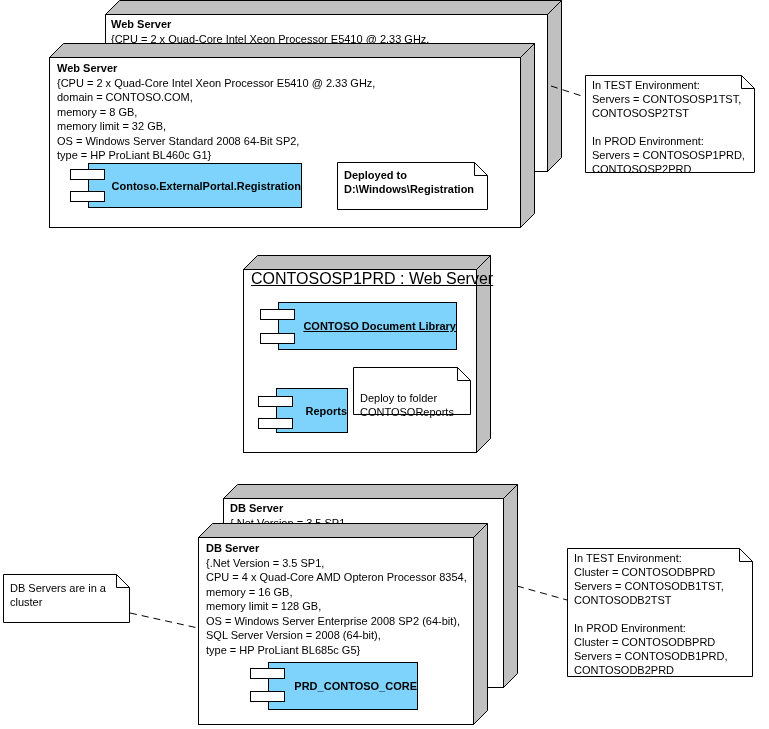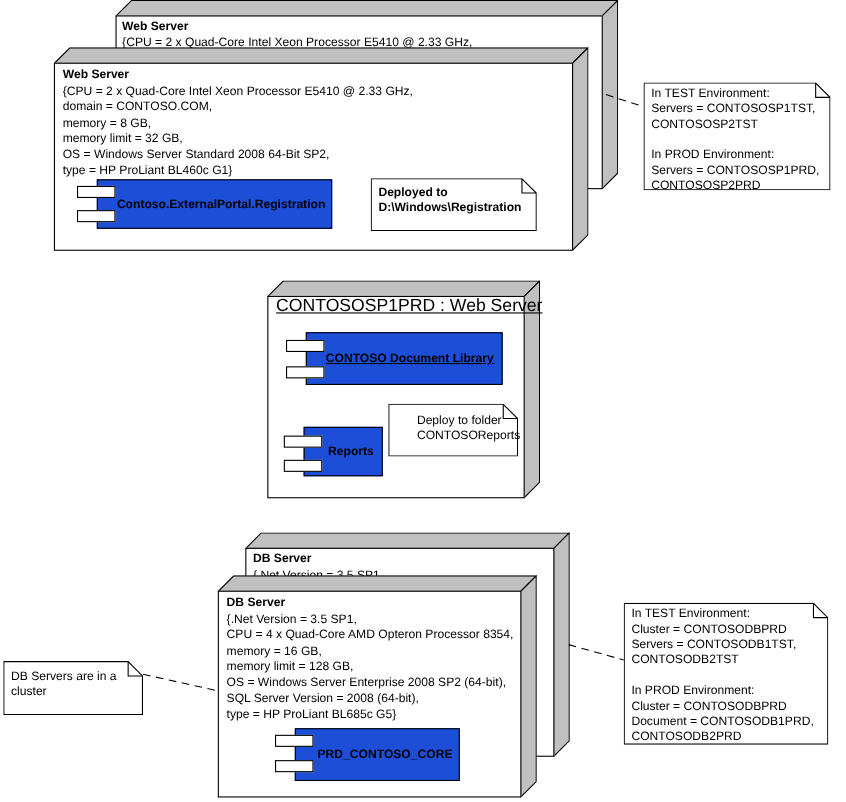--- a/index.html
+++ b/index.html
@@ -5,22 +5,22 @@
   html,body{margin:0;padding:0;background:#fff;}
   #canvas{position:relative;width:769px;height:729px;background:#fff;overflow:hidden;
           font-family:"Liberation Sans","DejaVu Sans",sans-serif;color:#000;border-radius:12px;}
   .node{position:absolute;}
   .node svg{position:absolute;left:0;top:0;display:block;}
   .face{position:absolute;background:#fff;border:1px solid #000;box-sizing:border-box;}
   .ntext{position:absolute;}
   .nl{height:14.5px;line-height:14px;font-size:11px;white-space:nowrap;}
   .ntitle{font-weight:bold;}
   .utitle{font-weight:normal;text-decoration:underline;height:15px;line-height:14px;font-size:16px;white-space:nowrap;}
-  .comp{position:absolute;background:#1d4ed8;border:1px solid #000;box-sizing:border-box;
-        display:flex;align-items:center;justify-content:center;z-index:3;}
+  .comp{position:absolute;background:#7dd3fc;border:1px solid #000;box-sizing:border-box;
+        display:flex;align-items:center;justify-content:flex-end;z-index:3;}
   .comp-label{font-size:11px;font-weight:bold;white-space:nowrap;}
   .tab{position:absolute;left:-19px;width:35px;height:11px;background:#fff;border:1px solid #000;box-sizing:border-box;}
   .tab1{top:5px;}
   .tab2{top:27px;}
   .note{position:absolute;z-index:3;}
   .note svg{position:absolute;left:0;top:0;display:block;}
   .note-text{position:absolute;left:7px;top:3px;}
   .note-line{height:14px;line-height:14px;font-size:11px;white-space:nowrap;}
   .z1{z-index:1}.z2{z-index:2}
   #connectors{position:absolute;left:0;top:0;z-index:5;pointer-events:none;}
@@ -100,21 +100,21 @@
     <span class="comp-label">Reports</span>
     <span class="tab tab1" style="top:7px;"></span>
     <span class="tab tab2" style="top:29px;"></span>
   </div>
 
   <div class="note" style="left:353px;top:367px;width:118px;height:48px;">
     <svg width="118" height="48" viewBox="0 0 118 48">
       <polygon points="0.5,0.5 104.5,0.5 117.5,13.5 117.5,47.5 0.5,47.5" stroke="#000" fill="#ffffff"></polygon>
       <polyline points="104.5,0.5 104.5,13.5 117.5,13.5" fill="none" stroke="#000"></polyline>
     </svg>
-    <div class="note-text" style="top:8px;margin-left:19px;">
+    <div class="note-text" style="top:24px;">
       <div class="note-line">Deploy to folder</div>
       <div class="note-line">CONTOSOReports</div>
     </div>
   </div>
 
   <div class="node z1" style="left:223px;top:484px;width:295px;height:204px;">
     <svg width="295" height="204" viewBox="0 0 295 204">
       <polygon points="0.5,14.5 14.5,0.5 294.5,0.5 280.5,14.5" stroke="#000" fill="#c0c0c0"></polygon>
       <polygon points="280.5,14.5 294.5,0.5 294.5,189.5 280.5,203.5" stroke="#000" fill="#c0c0c0"></polygon>
     </svg>
@@ -160,21 +160,21 @@
       <div class="note-line">In TEST Environment:</div>
       <div class="note-line">Servers = CONTOSOSP1TST,</div>
       <div class="note-line">CONTOSOSP2TST</div>
       <div class="note-line"></div>
       <div class="note-line">In PROD Environment:</div>
       <div class="note-line">Servers = CONTOSOSP1PRD,</div>
       <div class="note-line">CONTOSOSP2PRD</div>
     </div>
   </div>
 
-  <div class="note" style="left:3px;top:574px;width:127px;height:49px;margin-top:27px;">
+  <div class="note" style="left:3px;top:574px;width:127px;height:49px;">
     <svg width="127" height="49" viewBox="0 0 127 49">
       <polygon points="0.5,0.5 113.5,0.5 126.5,13.5 126.5,48.5 0.5,48.5" stroke="#000" fill="#ffffff"></polygon>
       <polyline points="113.5,0.5 113.5,13.5 126.5,13.5" fill="none" stroke="#000"></polyline>
     </svg>
     <div class="note-text" style="top:7px;">
       <div class="note-line">DB Servers are in a</div>
       <div class="note-line">cluster</div>
     </div>
   </div>
 
@@ -184,21 +184,21 @@
       <polyline points="172.5,0.5 172.5,13.5 185.5,13.5" fill="none" stroke="#000"></polyline>
     </svg>
     <div class="note-text">
       <div class="note-line">In TEST Environment:</div>
       <div class="note-line">Cluster = CONTOSODBPRD</div>
       <div class="note-line">Servers = CONTOSODB1TST,</div>
       <div class="note-line">CONTOSODB2TST</div>
       <div class="note-line"></div>
       <div class="note-line">In PROD Environment:</div>
       <div class="note-line">Cluster = CONTOSODBPRD</div>
-      <div class="note-line">Document = CONTOSODB1PRD,</div>
+      <div class="note-line">Servers = CONTOSODB1PRD,</div>
       <div class="note-line">CONTOSODB2PRD</div>
     </div>
   </div>
 
   <svg id="connectors" width="769" height="729" viewBox="0 0 769 729">
     <line x1="551" y1="86" x2="585" y2="97" stroke="#000" stroke-dasharray="7 5"></line>
     <line x1="517" y1="586" x2="567" y2="600" stroke="#000" stroke-dasharray="7 5"></line>
     <line x1="130" y1="613" x2="198" y2="628" stroke="#000" stroke-dasharray="7 5"></line>
   </svg>
 

